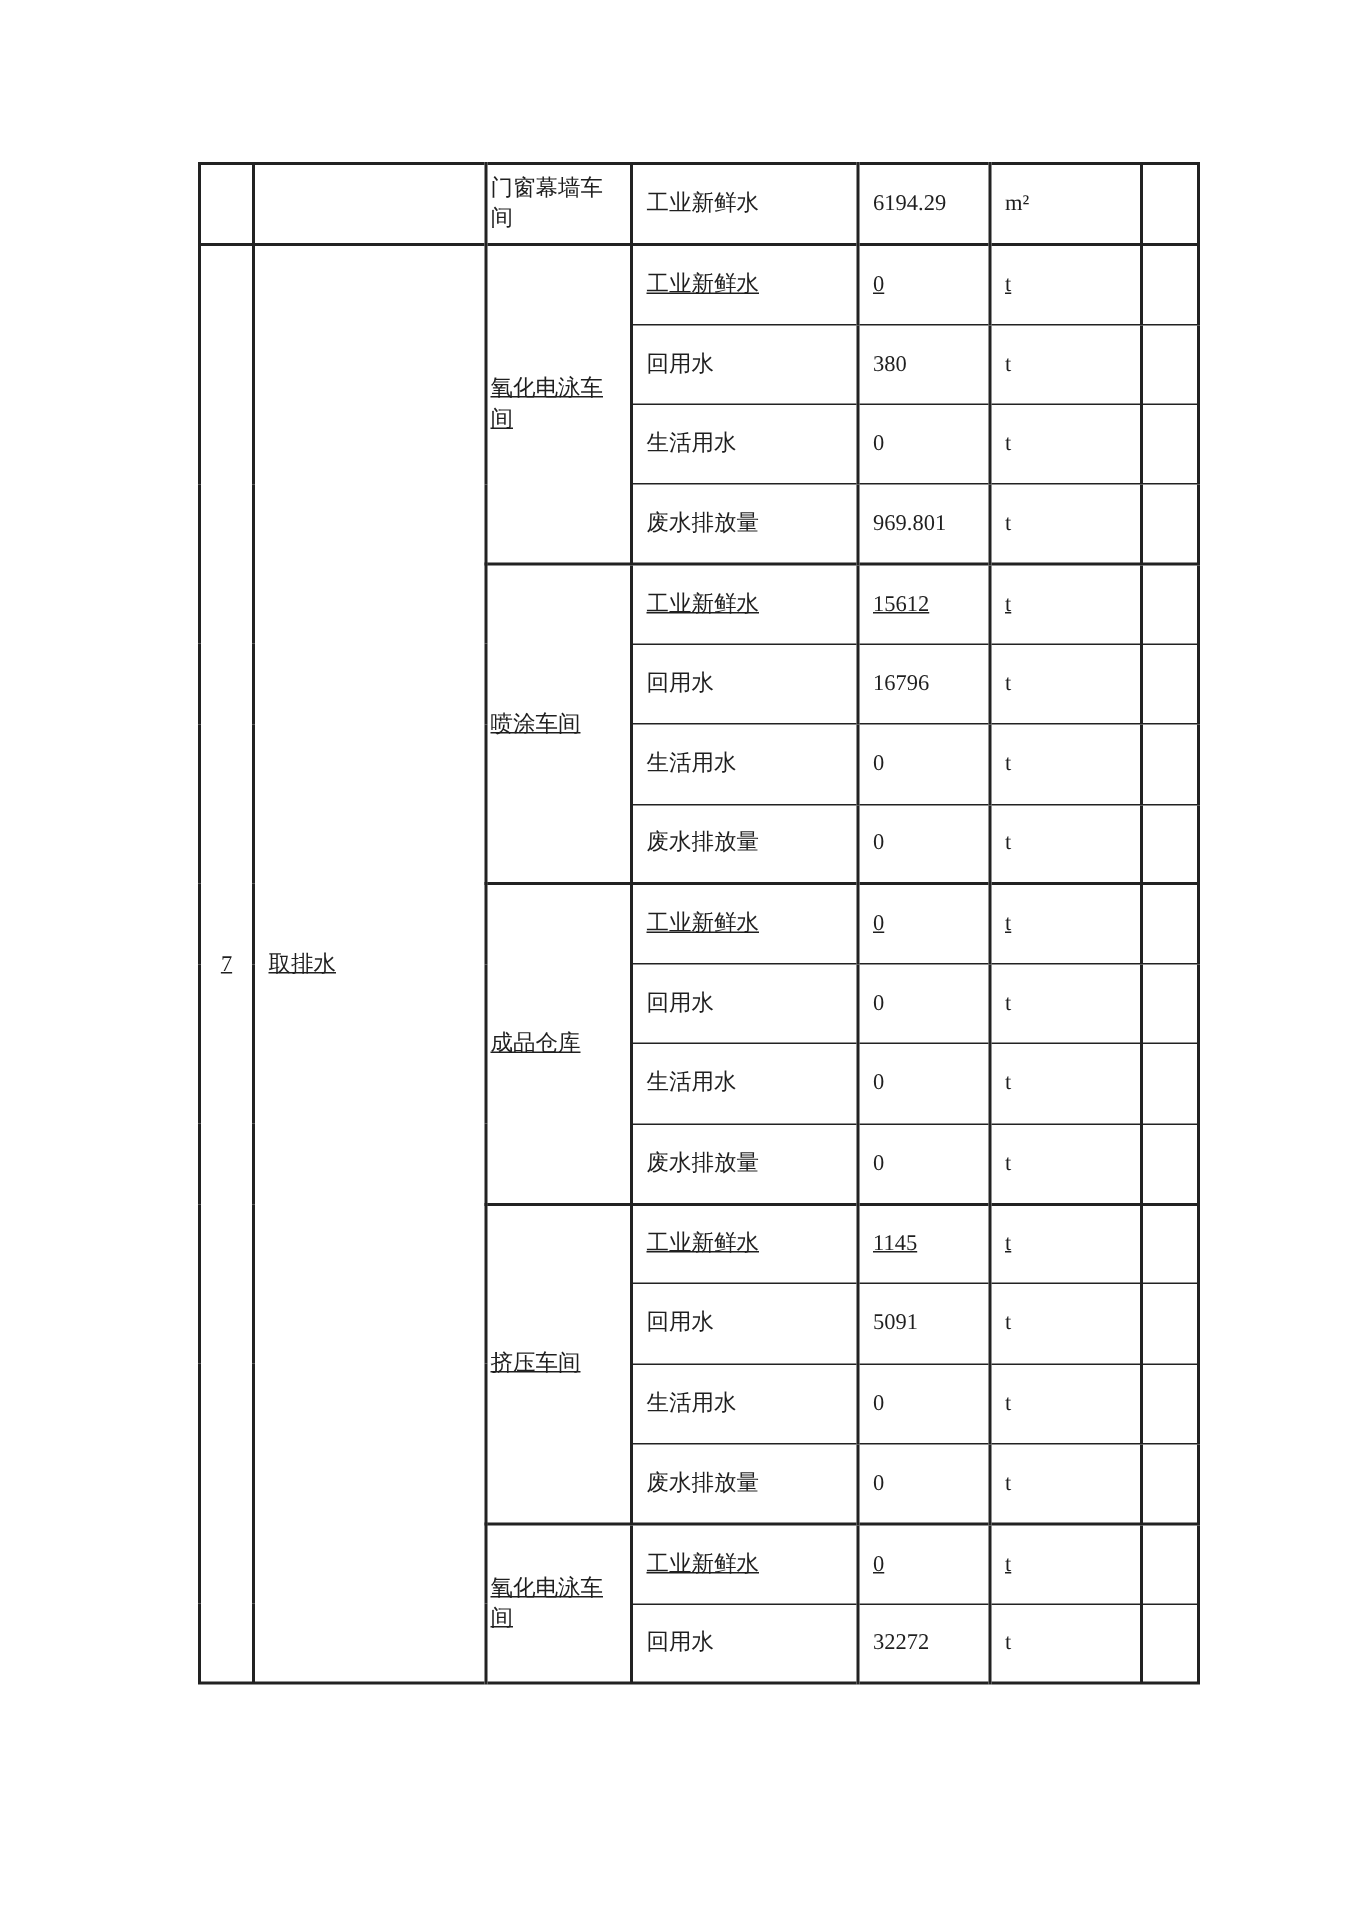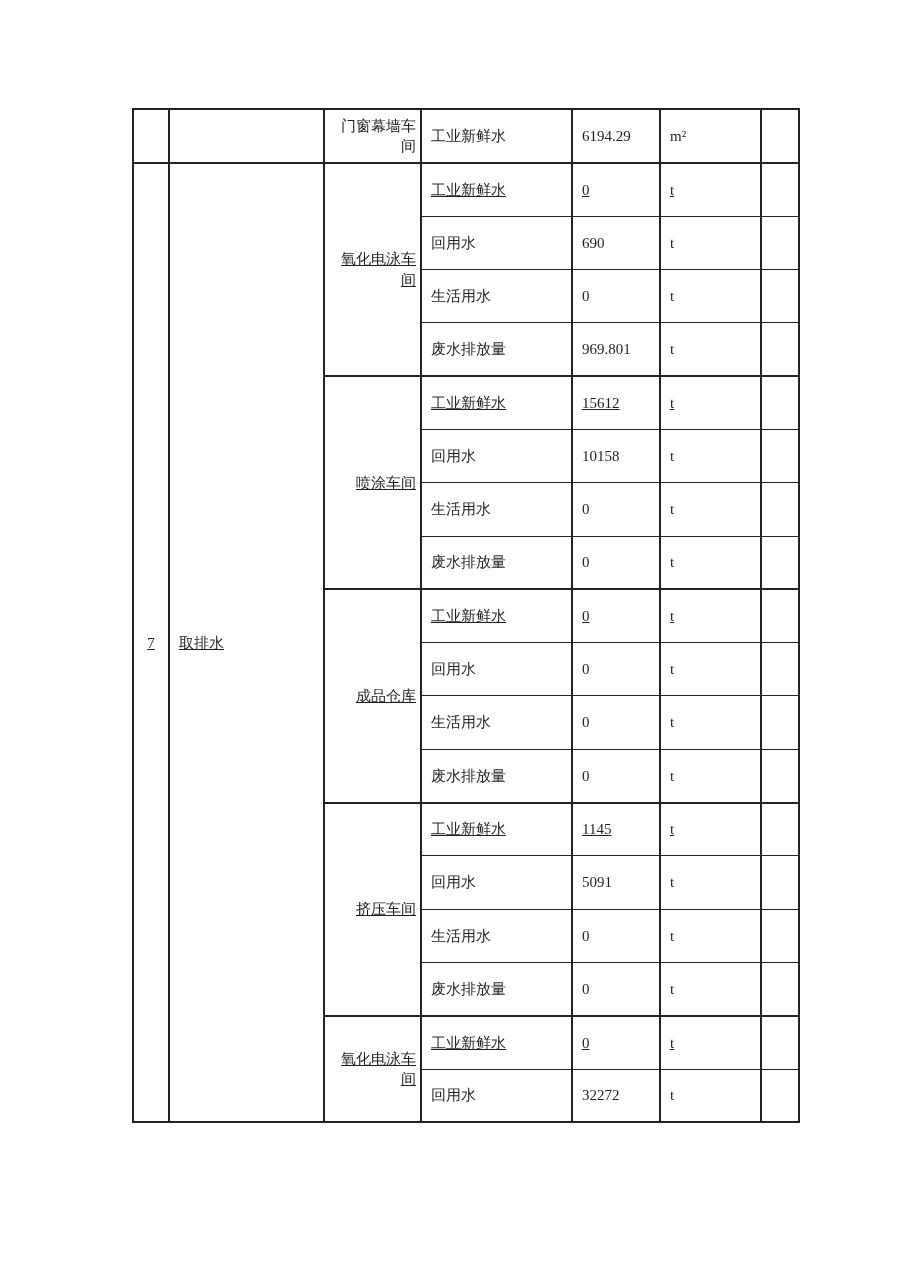--- a/index.html
+++ b/index.html
@@ -38,21 +38,21 @@
     line-height: 1.35;
     vertical-align: middle;
     word-break: break-all;
     overflow: hidden;
     background: #ffffff;
   }
   .doc-table tr { height: 53.3px; }
   .doc-table tr.row-cont { height: 54px; }
   .doc-table tr.g-start > td { border-top-width: 2px; text-decoration: underline; }
   .doc-table td.col-a { text-align: center; padding: 2px 1px; }
-  .doc-table td.col-c { padding-left: 2px; text-align: right; }
+  .doc-table td.col-c { padding-left: 2px; }
   .doc-table td.col-g { padding: 0; }
 </style>
 </head>
 <body>
 
 <div class="page">
   <table class="doc-table">
     <colgroup>
       <col style="width:36px">
       <col style="width:155px">
@@ -78,21 +78,21 @@
         <td class="col-a" rowspan="18">7</td>
         <td class="col-b" rowspan="18">取排水</td>
         <td class="col-c" rowspan="4">氧化电泳车间</td>
         <td class="col-d">工业新鲜水</td>
         <td class="col-e">0</td>
         <td class="col-f">t</td>
         <td class="col-g"></td>
       </tr>
       <tr>
         <td class="col-d">回用水</td>
-        <td class="col-e">690</td>
+        <td class="col-e">380</td>
         <td class="col-f">t</td>
         <td class="col-g"></td>
       </tr>
       <tr>
         <td class="col-d">生活用水</td>
         <td class="col-e">0</td>
         <td class="col-f">t</td>
         <td class="col-g"></td>
       </tr>
       <tr>
@@ -104,21 +104,21 @@
 
       <tr class="g-start">
         <td class="col-c" rowspan="4">喷涂车间</td>
         <td class="col-d">工业新鲜水</td>
         <td class="col-e">15612</td>
         <td class="col-f">t</td>
         <td class="col-g"></td>
       </tr>
       <tr>
         <td class="col-d">回用水</td>
-        <td class="col-e">10158</td>
+        <td class="col-e">16796</td>
         <td class="col-f">t</td>
         <td class="col-g"></td>
       </tr>
       <tr>
         <td class="col-d">生活用水</td>
         <td class="col-e">0</td>
         <td class="col-f">t</td>
         <td class="col-g"></td>
       </tr>
       <tr>

